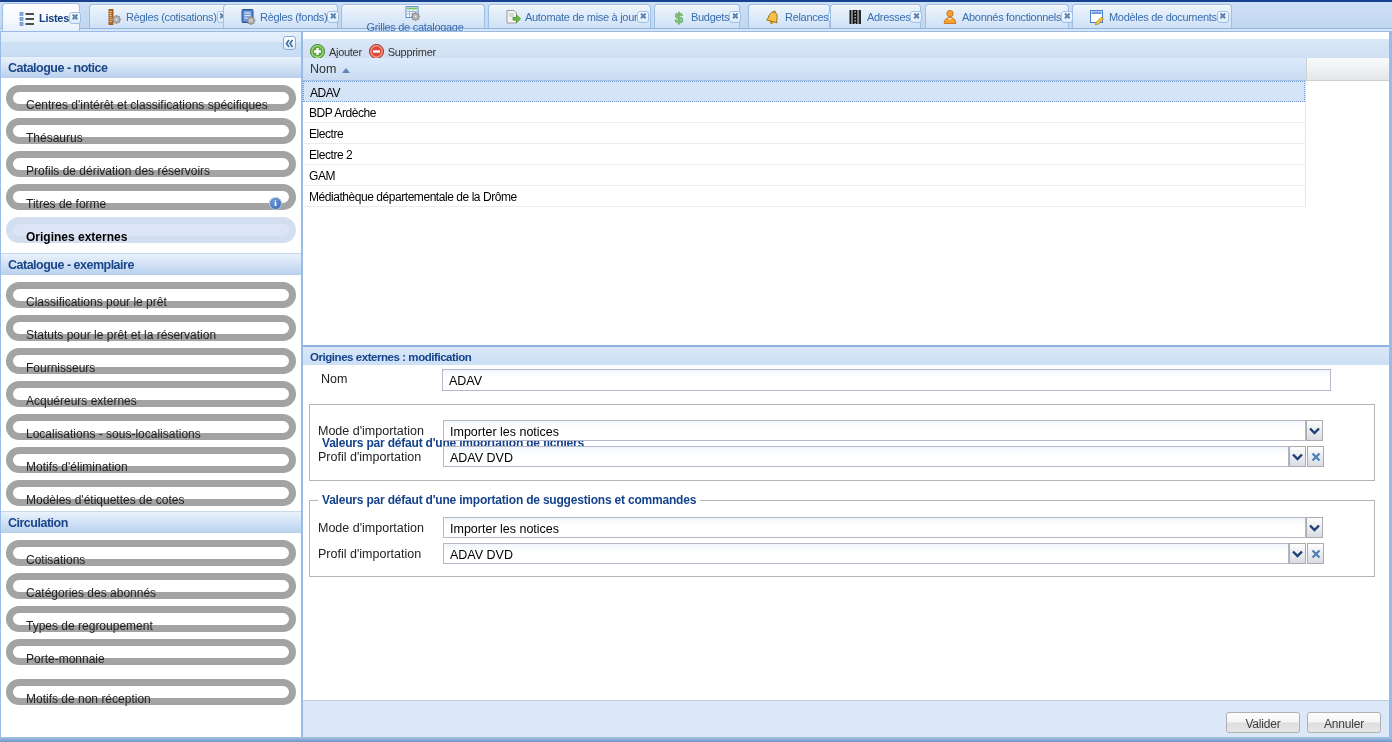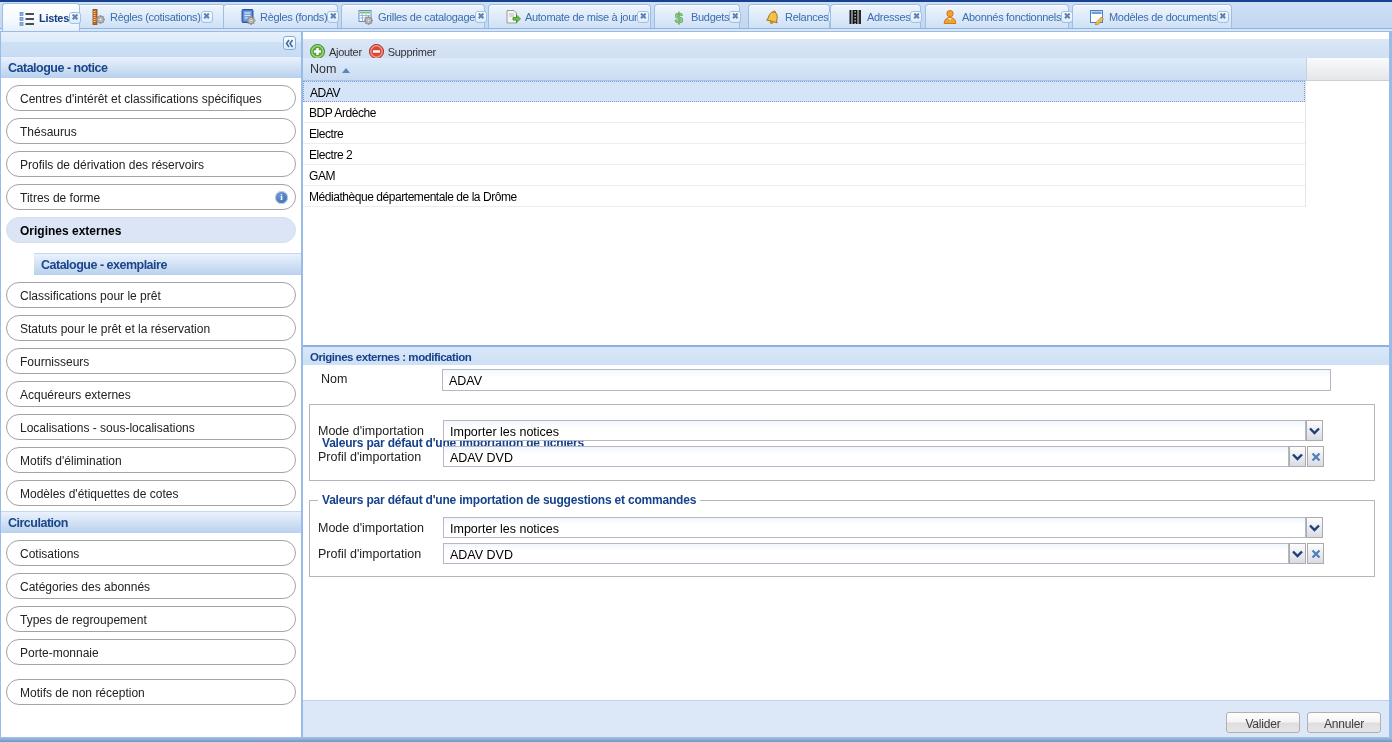--- a/index.html
+++ b/index.html
@@ -28,21 +28,21 @@
   border-left:1px solid #99bbe8; }
 #side-top { position:absolute; left:0; top:0; width:300px; height:25px;
   background:linear-gradient(#e8f1fc 0%,#dcebfa 44%,#cfe0f5 45%,#c8ddf3 100%); }
 #collapse { position:absolute; right:5px; top:5px; width:13px; height:14px; border:1px solid #86abdc;
   border-radius:3px; background:linear-gradient(#fff,#dcebfa); color:#3a6eae; font-weight:bold;
   font-size:10px; text-align:center; line-height:13px; }
 .ghead { height:22px; background:linear-gradient(#eaf2fc 0%,#cfe0f4 55%,#b9d0ee 100%);
   border-top:1px solid #c6d8f0; color:#1b4689; font-weight:bold; font-size:12.5px; letter-spacing:-0.5px;
   padding:4px 0 0 7px; }
 .pills { padding:7px 5px 0 5px; }
-.pill { height:26px; border:1px solid #a3a3a3; border-radius:13px; background:#fff;
+.pill { height:26px; border:7px solid #a3a3a3; border-radius:13px; background:#fff;
   margin-bottom:7px; font-size:12px; color:#222; padding:6px 0 0 13px; position:relative; }
 .pill.sel { background:#dbe5f5; border-color:#d3dff1; font-weight:bold; color:#000; }
 .infoicon { position:absolute; right:7px; top:6px; width:13px; height:13px; border-radius:50%;
   background:radial-gradient(circle at 40% 35%, #6f9cd8, #2a5fa8); color:#fff; font-size:9px;
   font-weight:bold; text-align:center; line-height:13px; font-family:"Liberation Serif",serif; box-shadow:inset 0 0 0 1px rgba(255,255,255,0.65); }
 
 
 #main { position:absolute; left:301px; top:31px; width:1088px; height:706px; background:#fff; border-left:2px solid #99bbe8; }
 #rborder { position:absolute; right:0; top:31px; width:3px; height:706px; background:#99bbe8; }
 #toolbar { position:absolute; left:0; top:8px; width:1086px; height:26px;
@@ -101,21 +101,21 @@
         </g>
         <g stroke="#222" stroke-width="1.6">
           <line x1="6.5" y1="4" x2="15" y2="4"></line>
           <line x1="6.5" y1="9" x2="15" y2="9"></line>
           <line x1="6.5" y1="14" x2="15" y2="14"></line>
         </g>
       </svg>
     <span class="lbl">Listes</span>
       <div class="closebtn">✖</div>
   </div>
-  <div class="tab" style="left:73px; width:152px;">
+  <div class="tab" style="left:89px; width:152px;">
     <svg class="ticon" viewBox="0 0 16 16">
         <rect x="3" y="0.5" width="4" height="15" fill="#c06a1e" stroke="#8a4a10" stroke-width="0.8"></rect>
         <g stroke="#f5c890" stroke-width="1">
           <line x1="3.5" y1="2.5" x2="5.5" y2="2.5"></line>
           <line x1="3.5" y1="4.5" x2="5.5" y2="4.5"></line>
           <line x1="3.5" y1="6.5" x2="5.5" y2="6.5"></line>
           <line x1="3.5" y1="8.5" x2="5.5" y2="8.5"></line>
           <line x1="3.5" y1="10.5" x2="5.5" y2="10.5"></line>
           <line x1="3.5" y1="12.5" x2="5.5" y2="12.5"></line>
         </g>
@@ -153,21 +153,21 @@
           <line x1="9.6" y1="10.1" x2="7.8" y2="8.3"></line>
           <line x1="11.0" y1="9.5" x2="11.0" y2="7.0"></line>
           <line x1="12.4" y1="10.1" x2="14.2" y2="8.3"></line>
         </g>
         <circle cx="11" cy="11.5" r="3.1" fill="#c6c6c6" stroke="#878787" stroke-width="0.9"></circle>
         <circle cx="11" cy="11.5" r="1.3" fill="#f0f0f0" stroke="#9a9a9a" stroke-width="0.7"></circle>
       </svg>
     <span class="lbl">Règles (fonds)</span>
       <div class="closebtn">✖</div>
   </div>
-  <div class="tab" style="left:341px; width:144px;">
+  <div class="tab" style="left:341px; width:144px;flex-direction:column;">
     <svg class="ticon" viewBox="0 0 16 16">
         <rect x="1" y="1.5" width="12" height="11" fill="#fff" stroke="#5b8ed6"></rect>
         <rect x="2" y="2.5" width="10" height="2" fill="#7cc46a"></rect>
         <g stroke="#9db8dc" stroke-width="1">
           <line x1="1.5" y1="6.5" x2="12.5" y2="6.5"></line>
           <line x1="1.5" y1="9" x2="12.5" y2="9"></line>
           <line x1="4.5" y1="5" x2="4.5" y2="12"></line>
           <line x1="8" y1="5" x2="8" y2="12"></line>
         </g>
         <g stroke="#9a9a9a" stroke-width="1.9">
@@ -261,21 +261,21 @@
     </div>
   <div style="position:absolute; left:0; top:25px; width:300px;">
     <div class="ghead">Catalogue - notice</div>
     <div class="pills">
       <div class="pill">Centres d'intérêt et classifications spécifiques</div>
       <div class="pill">Thésaurus</div>
       <div class="pill">Profils de dérivation des réservoirs</div>
       <div class="pill">Titres de forme<div class="infoicon">i</div></div>
       <div class="pill sel">Origines externes</div>
     </div>
-    <div class="ghead" style="margin-top:10px;margin-left:33px;">Catalogue - exemplaire</div>
+    <div class="ghead" style="margin-top:10px;">Catalogue - exemplaire</div>
     <div class="pills">
       <div class="pill">Classifications pour le prêt</div>
       <div class="pill">Statuts pour le prêt et la réservation</div>
       <div class="pill">Fournisseurs</div>
       <div class="pill">Acquéreurs externes</div>
       <div class="pill">Localisations - sous-localisations</div>
       <div class="pill">Motifs d'élimination</div>
       <div class="pill">Modèles d'étiquettes de cotes</div>
     </div>
     <div class="ghead" style="margin-top:-2.5px;">Circulation</div>

